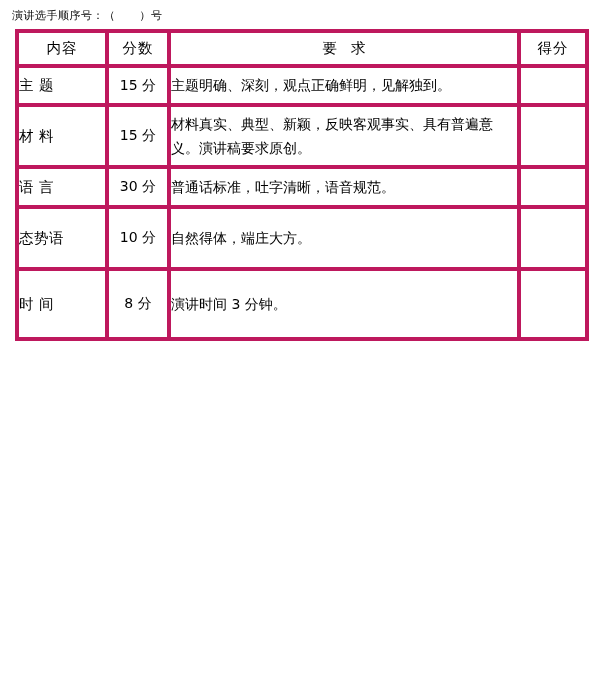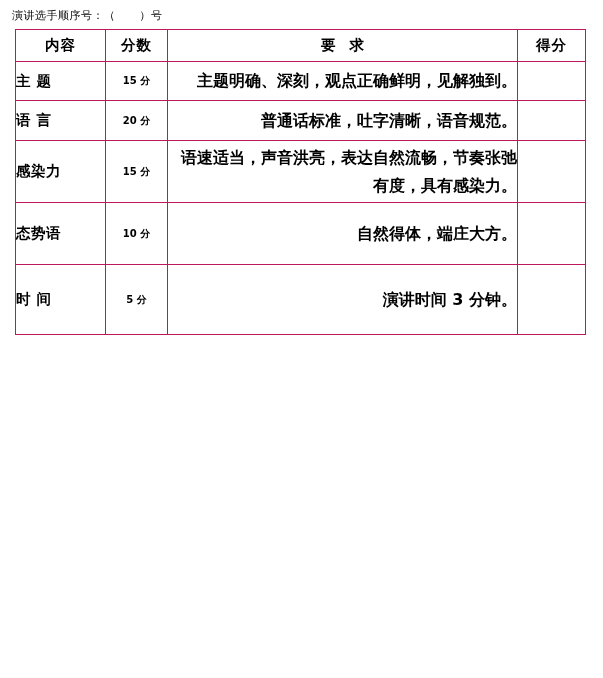--- a/index.html
+++ b/index.html
@@ -30,23 +30,23 @@
   }
   table.score-table {
     border-collapse: collapse;
     table-layout: fixed;
     width: 570px;
     margin-left: 15px;
     border: 1px solid #000;
   }
   table.score-table td,
   table.score-table th {
-    border: 1px solid #be185d;
+    border: 4px solid #be185d;
     vertical-align: middle;
-    font-weight: bold;
+    font-weight: normal;
     padding: 0;
   }
   col.c-content { width: 90px; }
   col.c-score   { width: 62px; }
   col.c-req     { width: 350px; }
   col.c-得分     { width: 68px; }
 
   .hdr-cell {
     text-align: center;
     font-size: 14.5px;
@@ -57,25 +57,25 @@
     letter-spacing: 14px;
     text-indent: 14px;
   }
   .cell-content {
     text-align: left;
     font-size: 14.5px;
     letter-spacing: 0.5px;
   }
   .cell-score {
     text-align: center;
-    font-size: 10px;
+    font-size: 14px;
   }
   .cell-req {
-    text-align: right;
-    font-size: 16px;
+    text-align: left;
+    font-size: 14px;
     line-height: 1.75;
     padding: 5px 8px 5px 9px;
   }
   .cell-blank { }
 
   .r-h  { height: 31px; }
   .r-1  { height: 39px; }
   .r-2  { height: 62px; }
   .r-3  { height: 66px; }
   .r-4  { height: 40px; }
@@ -107,47 +107,47 @@
         <td class="hdr-cell">得分</td>
       </tr>
 
       <tr class="r-1">
         <td class="cell-content">主 题</td>
         <td class="cell-score">15 分</td>
         <td class="cell-req">主题明确、深刻，观点正确鲜明，见解独到。</td>
         <td class="cell-blank"></td>
       </tr>
 
+      <tr class="r-2">
+        <td class="cell-content">材 料</td>
+        <td class="cell-score">15 分</td>
+        <td class="cell-req">材料真实、典型、新颖，反映客观事实、具有普遍意义。演讲稿要求原创。</td>
+        <td class="cell-blank"></td>
+      </tr>
 
 
       <tr class="r-4">
         <td class="cell-content">语 言</td>
-        <td class="cell-score">20 分</td>
+        <td class="cell-score">30 分</td>
         <td class="cell-req">普通话标准，吐字清晰，语音规范。</td>
         <td class="cell-blank"></td>
       </tr>
 
-      <tr class="r-5">
-        <td class="cell-content">感染力</td>
-        <td class="cell-score">15 分</td>
-        <td class="cell-req">语速适当，声音洪亮，表达自然流畅，节奏张弛有度，具有感染力。</td>
-        <td class="cell-blank"></td>
-      </tr>
 
 
       <tr class="r-7">
         <td class="cell-content">态势语</td>
         <td class="cell-score">10 分</td>
         <td class="cell-req">自然得体，端庄大方。</td>
         <td class="cell-blank"></td>
       </tr>
 
       <tr class="r-8">
         <td class="cell-content">时 间</td>
-        <td class="cell-score">5 分</td>
+        <td class="cell-score">8 分</td>
         <td class="cell-req">演讲时间 3 分钟。</td>
         <td class="cell-blank"></td>
       </tr>
 
     </tbody>
   </table>
 
 </div>
 
 </body></html>

